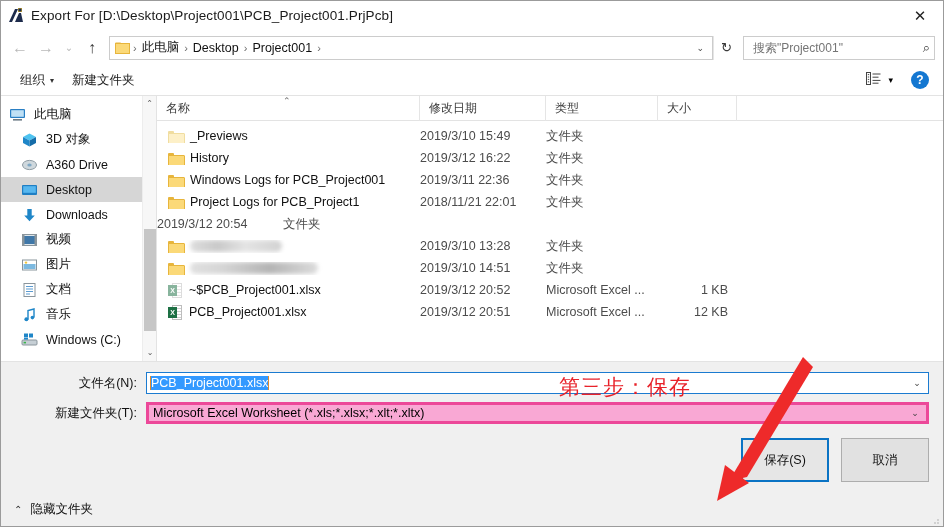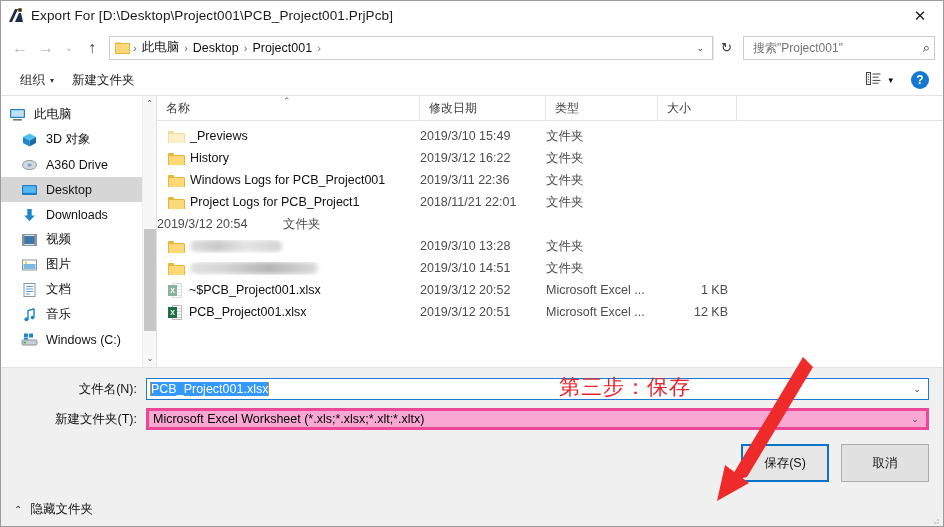--- a/index.html
+++ b/index.html
@@ -387,21 +387,21 @@
     font-size: 9px;
   }
   .buttonrow {
     display: flex;
     justify-content: flex-end;
     align-items: center;
     gap: 12px;
     padding: 6px 14px 10px 0;
   }
   .btn {
-    width: 88px; height: 38px;
+    width: 88px; height: 44px;
     font-size: 12.5px;
     display: flex; align-items: center; justify-content: center;
     background: #e1e1e1;
     border: 1px solid #adadad;
     color: #111;
   }
   .btn.default {
     border: 2px solid #0a73c4;
     background: #e6e6e6;
   }

